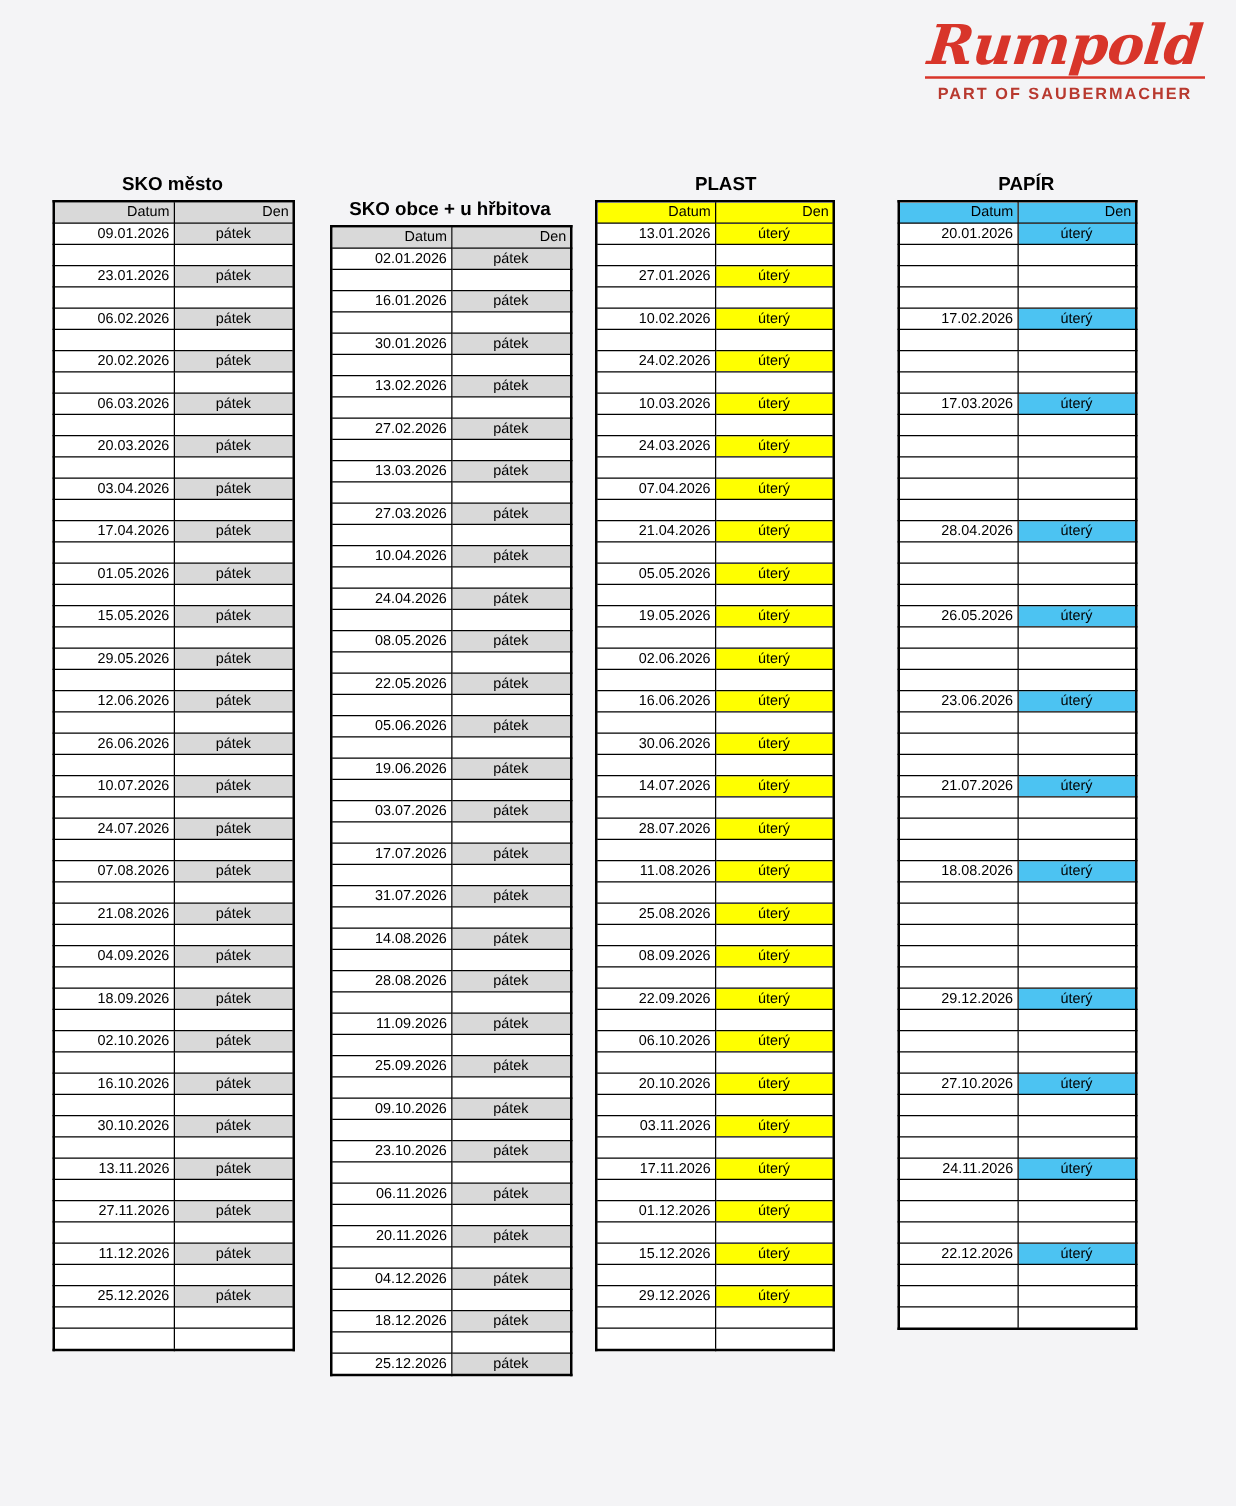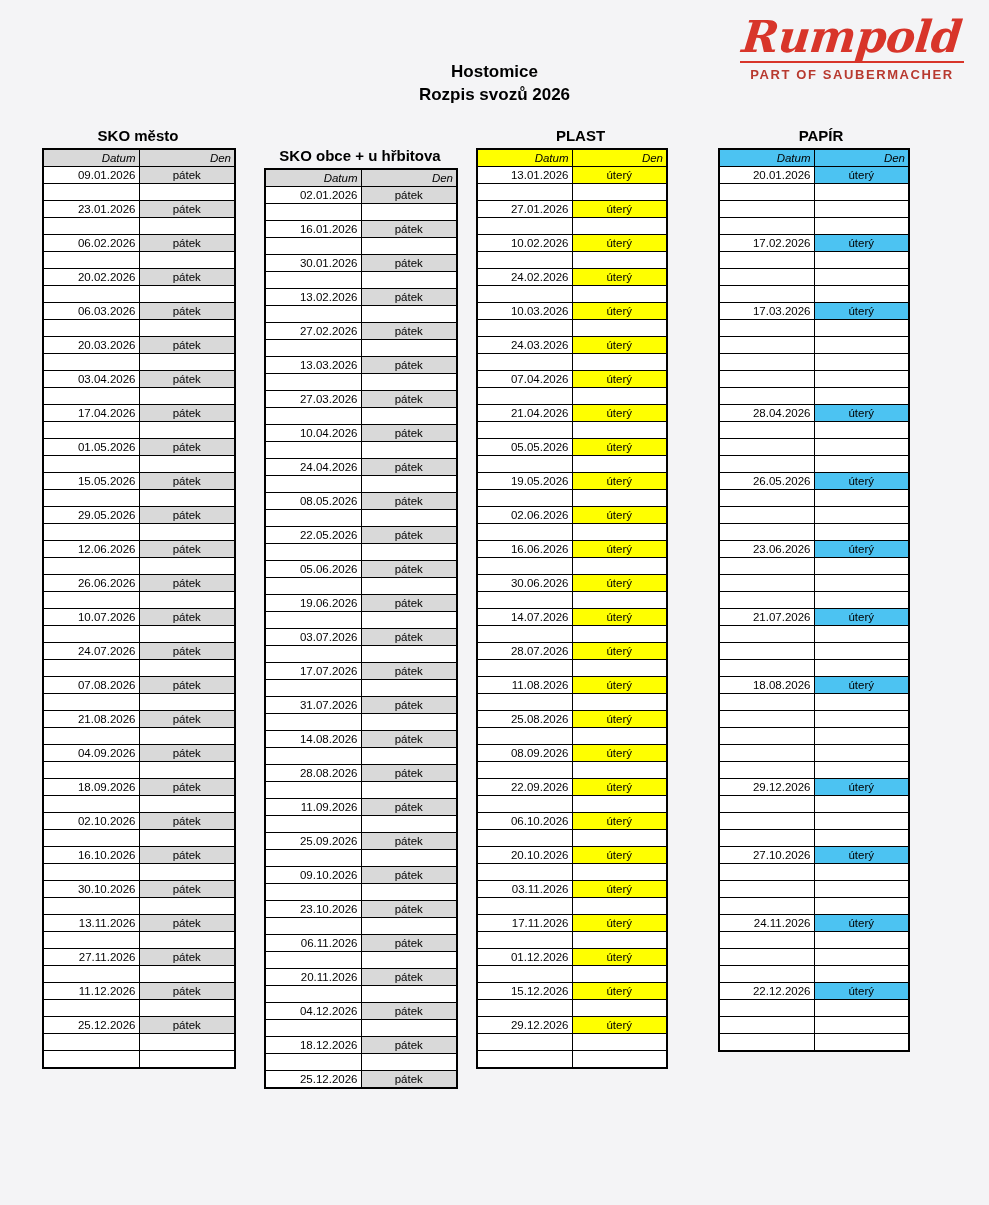--- a/index.html
+++ b/index.html
@@ -72,21 +72,21 @@
 
   
   .columns {
     position: absolute;
     left: 0;
     top: 126px;
     width: 989px;
   }
   .col {
     position: absolute;
-    top: 0;
+    top: 12px;
   }
   .col-title {
     text-align: center;
     font-size: 15px;
     font-weight: bold;
     color: #000;
     height: 22px;
     line-height: 20px;
     white-space: nowrap;
   }
@@ -104,21 +104,20 @@
     line-height: 14px;
     font-weight: normal;
     color: #000;
     overflow: hidden;
     white-space: nowrap;
   }
   th.h-date, th.h-day {
     font-weight: bold;
     font-size: 11.5px;
     height: 15px;
-    font-style: italic;
   }
   th.h-date { text-align: right; }
   th.h-day  { text-align: right; }
   td.c-date { text-align: right; }
   td.c-day  { text-align: center; }
 
   
   .hdr-grey th { background: #d9d9d9; }
   .hdr-yellow th { background: #ffff00; }
   .hdr-blue th { background: #4cc3f2; }
@@ -135,24 +134,20 @@
 <body>
 
 <div class="page">
 
   <div class="logo-block">
     <div class="logo-word">Rumpold</div>
     <div class="logo-rule"></div>
     <div class="logo-sub">PART OF SAUBERMACHER</div>
   </div>
 
-  <div class="doc-title">
-    <div>Hostomice</div>
-    <div>Rozpis svozů 2026</div>
-  </div>
 
   <div class="columns" id="columns-root">
       <div class="col" style="left: 42px; width: 192px;">
         <div class="col-title">SKO město</div>
         <table class="sched" style="width: 192px;">
           <colgroup>
             <col style="width: 96px;">
             <col style="width: 96px;">
           </colgroup>
           <thead>

